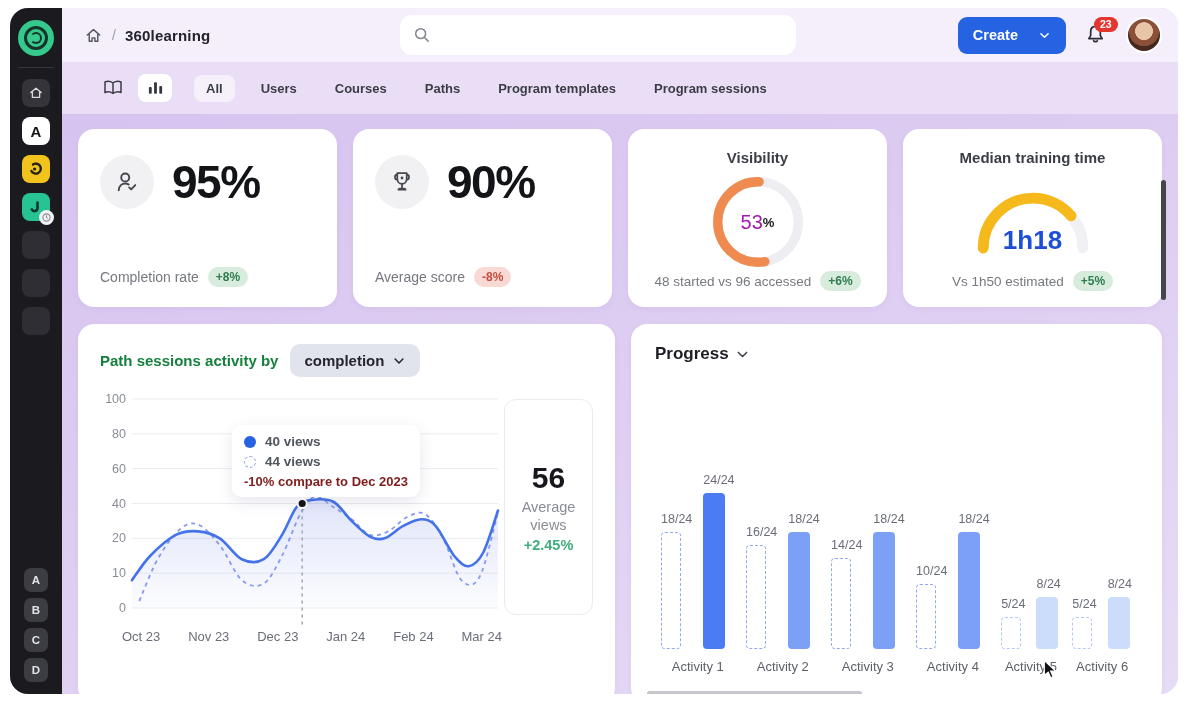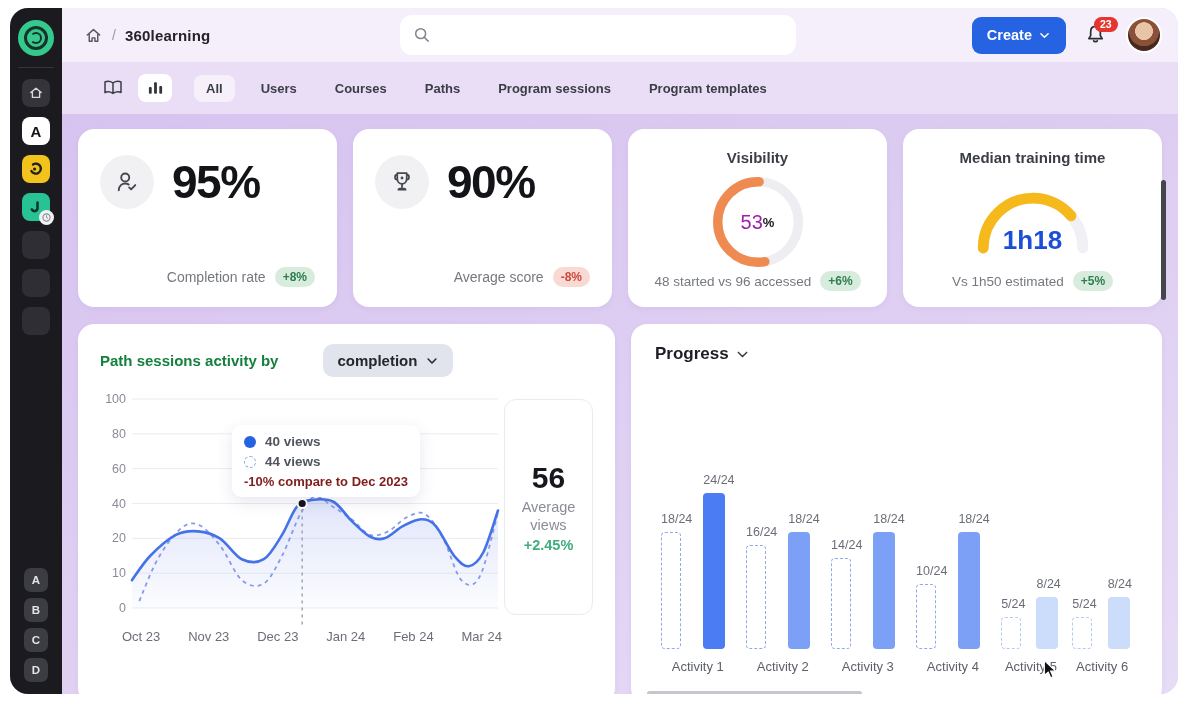--- a/index.html
+++ b/index.html
@@ -26,42 +26,42 @@
   .main { flex:1; display:flex; flex-direction:column; min-width:0; position:relative; }
 
   
   .topbar { height:54px; background:#f5effc; display:flex; align-items:center; padding:0 16px 0 22px; flex-shrink:0; }
   .breadcrumb { display:flex; align-items:center; gap:9px; }
   .crumb-sep { color:#9a9ca6; font-size:14px; }
   .crumb-app { color:#232329; font-size:15px; font-weight:600; letter-spacing:.2px; }
   .search { width:396px; height:40px; background:#ffffff; border-radius:12px; display:flex; align-items:center; padding:0 13px; margin-left:190px; border:none; }
   .search input { border:none; outline:none; flex:1; font-size:14px; margin-left:8px; background:transparent; color:#2a2b30; font-family:"Liberation Sans",sans-serif; }
   .top-right { margin-left:auto; display:flex; align-items:center; gap:18px; }
-  .create-btn { background:#2563e3; color:#ffffff; border:none; border-radius:9px; height:37px; padding:0 15px; font-size:14.5px; font-weight:600; display:flex; align-items:center; gap:6px; cursor:pointer; font-family:"Liberation Sans",sans-serif; }
+  .create-btn { background:#2563e3; color:#ffffff; border:none; border-radius:9px; height:37px; padding:0 15px; font-size:14.5px; font-weight:600; display:flex; align-items:center; gap:20px; cursor:pointer; font-family:"Liberation Sans",sans-serif; }
   .bell-wrap { position:relative; width:24px; height:24px; }
   .notif-badge { position:absolute; top:-6px; left:10px; background:#e5352f; color:#fff; border-radius:9px; font-size:10.5px; font-weight:700; padding:2px 6px; line-height:1; }
   .avatar { width:36px; height:36px; border-radius:50%; background:radial-gradient(circle at 50% 38%, #e9c5a8 0 34%, #8a5138 36% 58%, #47291d 60% 100%); border:2px solid #fff; }
 
   
   .filterbar { height:52px; background:#eadef6; display:flex; align-items:center; padding:0 16px 0 34px; gap:8px; flex-shrink:0; }
   .mode-icon { width:34px; height:28px; border-radius:8px; display:flex; align-items:center; justify-content:center; }
   .mode-icon.active { background:#ffffff; }
   .ftab { font-size:13px; color:#3a3d45; font-weight:600; padding:6px 12px; border-radius:8px; white-space:nowrap; cursor:pointer; }
   .ftab.selected { background:rgba(255,255,255,0.55); }
 
   
   .content { flex:1; background:linear-gradient(160deg,#d7c3f0 0%,#dccbf1 35%,#e7dcf6 100%); padding:15px 16px 0; overflow:hidden; position:relative; }
   .cards-row1 { display:grid; grid-template-columns:repeat(4,1fr); gap:16px; height:178px; }
   .card { background:#ffffff; border-radius:16px; box-shadow:0 2px 6px rgba(80,60,130,0.05); }
 
   .stat-card { padding:20px 22px; display:flex; flex-direction:column; }
   .stat-top { display:flex; align-items:center; gap:18px; margin-top:6px; }
   .stat-icon { width:54px; height:54px; border-radius:50%; background:#f1f1f4; display:flex; align-items:center; justify-content:center; flex-shrink:0; }
   .stat-value { font-size:46px; font-weight:700; color:#131418; letter-spacing:-1.5px;text-align:center; }
-  .stat-bottom { margin-top:auto; display:flex; align-items:center; gap:9px;justify-content:flex-end; }
+  .stat-bottom { margin-top:auto; display:flex; align-items:center; gap:9px; }
   .stat-label { font-size:14px; color:#75787f; }
   .pill { font-size:12px; font-weight:700; border-radius:10px; padding:3px 8px; }
   .pill.pos { background:#d8ecdd; color:#2e7d51; }
   .pill.neg { background:#f8d9d3; color:#ca4a3e; }
 
   .gauge-card { padding:16px 18px; display:flex; flex-direction:column; align-items:center; }
   .gauge-title { font-size:15px; font-weight:600; color:#3b3e46; margin-top:4px; }
   .donut-wrap { position:relative; width:96px; height:96px; margin-top:8px; }
   .donut-center { position:absolute; inset:0; display:flex; align-items:center; justify-content:center; }
   .donut-num { font-size:20px; font-weight:400; color:#a21caf; }
@@ -70,21 +70,21 @@
   .semi-label { position:absolute; left:0; right:0; bottom:-2px; text-align:center; font-size:26px; font-weight:700; color:#1d4ed8; }
   .gauge-bottom { margin-top:auto; display:flex; align-items:center; gap:9px; }
   .gauge-caption { font-size:13.5px; color:#75787f; }
 
   .cards-row2 { display:grid; grid-template-columns:537px 1fr; gap:16px; margin-top:17px; height:380px; }
 
   
   .line-card { padding:20px 22px; position:relative; }
   .line-head { display:flex; align-items:center; gap:12px; }
   .line-title { font-size:15px; font-weight:700; color:#15803d; }
-  .dropdown-pill { background:#e2e4ed; border-radius:10px; padding:8px 14px; font-size:15px; font-weight:600; color:#26272c; display:flex; align-items:center; gap:8px; cursor:pointer;margin-left:33px; }
+  .dropdown-pill { background:#e2e4ed; border-radius:10px; padding:8px 14px; font-size:15px; font-weight:600; color:#26272c; display:flex; align-items:center; gap:8px; cursor:pointer; }
   .chart-zone { display:flex; margin-top:22px; }
   .y-axis { width:32px; position:relative; height:210px; flex-shrink:0; }
   .y-axis span { position:absolute; right:6px; font-size:12.5px; color:#8a8d96; transform:translateY(-50%); }
   .plot-wrap { position:relative; width:366px; height:210px; }
   .x-labels { display:flex; justify-content:space-between; width:380px; margin-left:22px; margin-top:14px; }
   .x-labels span { font-size:13px; color:#6b6e78; }
   .summary-box { width:102px; height:216px; border:1px solid #eaeaf1; border-radius:12px; margin-left:6px; display:flex; flex-direction:column; align-items:center; justify-content:center; gap:3px; background:#fff; }
   .summary-value { font-size:30px; font-weight:700; color:#17181d; }
   .summary-label { font-size:14.5px; color:#8a8d96; text-align:center; line-height:1.25; }
   .summary-delta { font-size:14.5px; font-weight:600; color:#3fae7c; }
@@ -200,22 +200,22 @@
             <rect x="2" y="7" width="3" height="7" rx="1" fill="#33363d"></rect>
             <rect x="7.5" y="2" width="3" height="12" rx="1" fill="#33363d"></rect>
             <rect x="13" y="6" width="3" height="8" rx="1" fill="#33363d"></rect>
           </svg>
       </div>
       <div id="filter-tabs" style="display:flex;gap:14px;margin-left:14px;">
           <div class="ftab selected">All</div>
           <div class="ftab">Users</div>
           <div class="ftab">Courses</div>
           <div class="ftab">Paths</div>
+          <div class="ftab">Program templates</div>
           <div class="ftab">Program sessions</div>
-          <div class="ftab">Program templates</div>
         </div>
     </div>
 
     <div class="content">
 
       <div class="cards-row1">
 
         <div class="card stat-card">
           <div class="stat-top">
             <div class="stat-icon">

